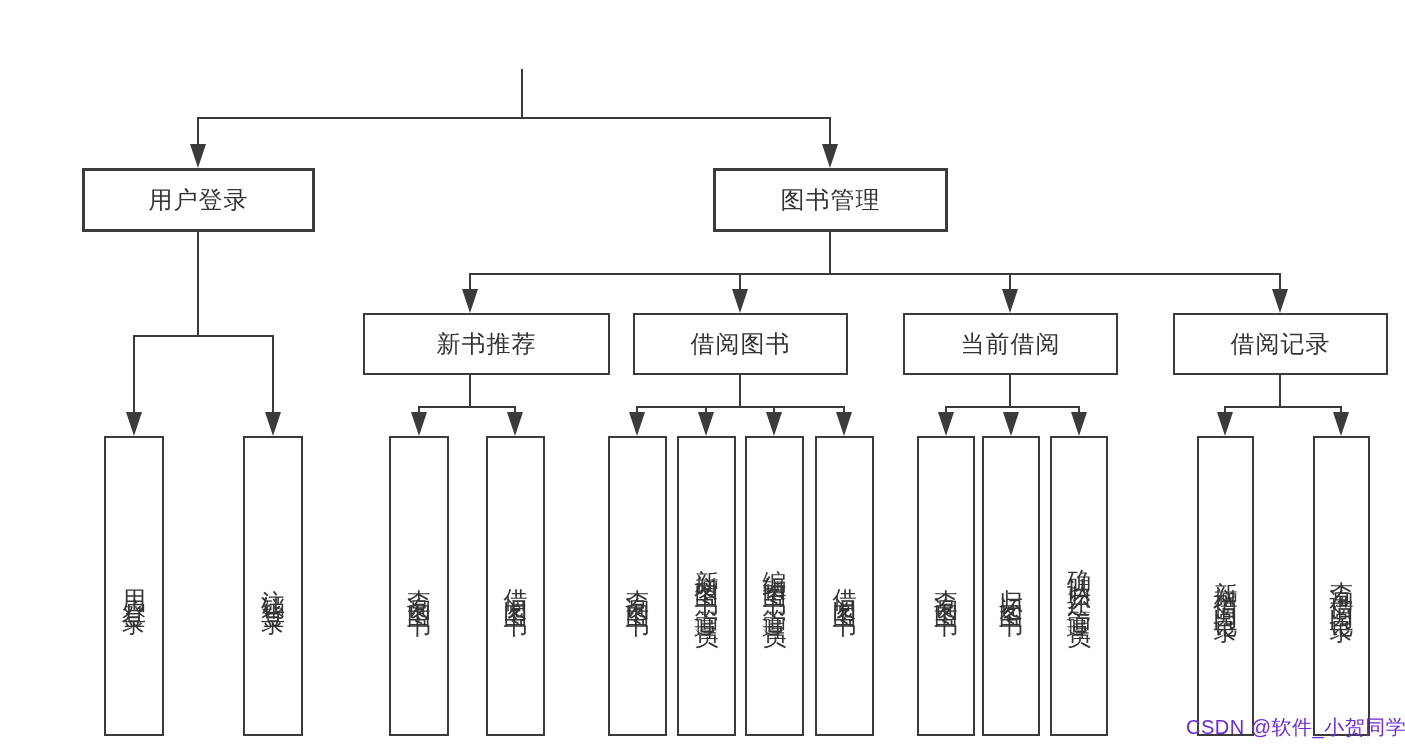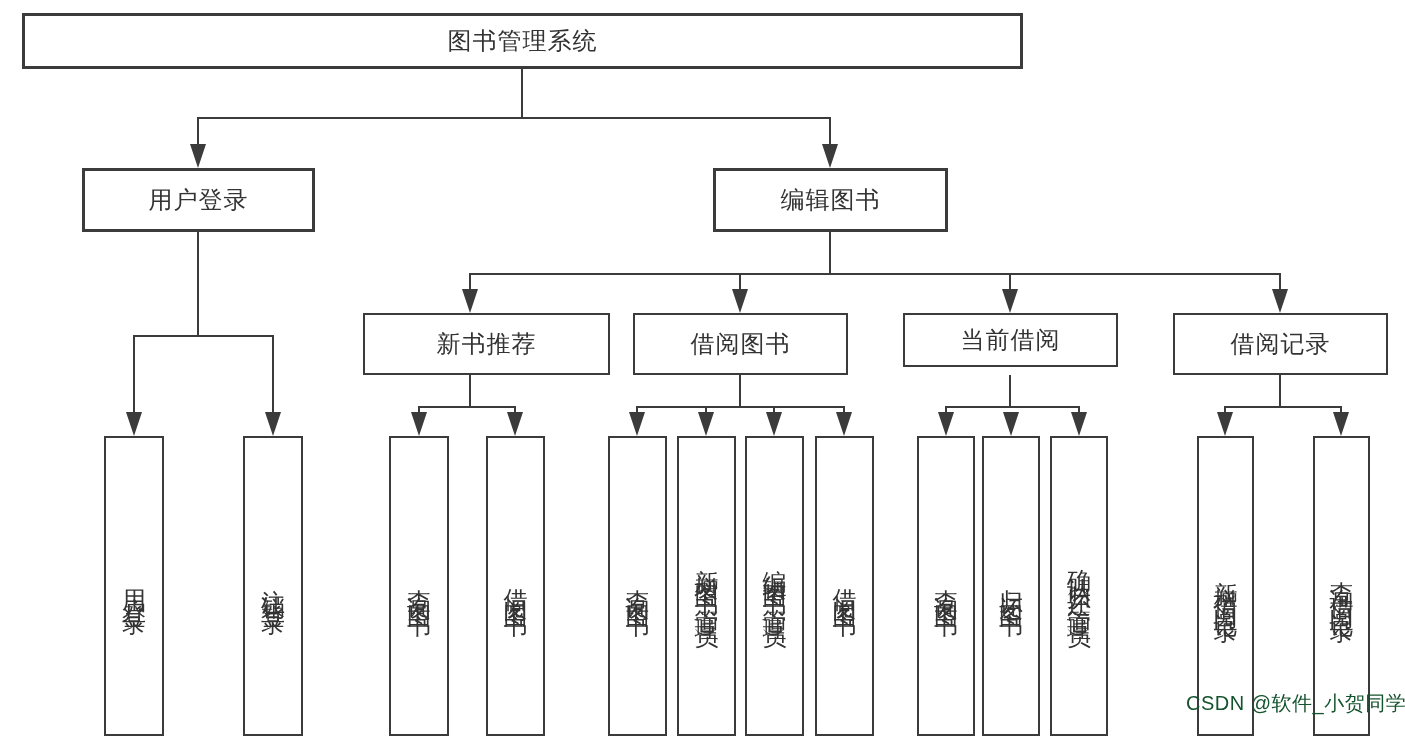--- a/index.html
+++ b/index.html
@@ -22,45 +22,42 @@
     letter-spacing:8px;line-height:1;white-space:nowrap;
   }
   .vl{position:absolute;width:2px;background:#3b3b3b;}
   .hl{position:absolute;height:2px;background:#3b3b3b;}
   .ar{
     position:absolute;width:0;height:0;
     border-left:8px solid transparent;border-right:8px solid transparent;
     border-top:24px solid #3b3b3b;
   }
   .wm{
-    position:absolute;left:1186px;top:690px;width:219px;font-size:20px;color:#14532d;
+    position:absolute;left:1186px;top:714px;width:219px;font-size:20px;color:#6d28d9;
     white-space:nowrap;z-index:6;letter-spacing:0.5px;
   }
 </style>
 </head>
 <body>
 
 <div id="canvas">
 
-  <div class="box" style="left:22px;top:13px;width:1001px;height:56px;">
-    <span class="lbl">图书管理系统</span>
-  </div>
 
   <div class="vl" style="left:521px;top:69px;height:49px;"></div>
   <div class="hl" style="left:197px;top:117px;width:634px;"></div>
   <div class="vl" style="left:197px;top:117px;height:29px;"></div>
   <div class="vl" style="left:829px;top:117px;height:29px;"></div>
   <div class="ar" style="left:190px;top:144px;"></div>
   <div class="ar" style="left:822px;top:144px;"></div>
 
   <div class="box" style="left:82px;top:168px;width:233px;height:64px;">
     <span class="lbl">用户登录</span>
   </div>
   <div class="box" style="left:713px;top:168px;width:235px;height:64px;">
-    <span class="lbl">编辑图书</span>
+    <span class="lbl">图书管理</span>
   </div>
 
   <div class="vl" style="left:197px;top:232px;height:105px;"></div>
   <div class="hl" style="left:133px;top:335px;width:141px;"></div>
   <div class="vl" style="left:133px;top:335px;height:78px;"></div>
   <div class="vl" style="left:272px;top:335px;height:78px;"></div>
   <div class="ar" style="left:126px;top:412px;"></div>
   <div class="ar" style="left:265px;top:412px;"></div>
 
   <div class="vl" style="left:829px;top:232px;height:43px;"></div>
@@ -73,21 +70,21 @@
   <div class="ar" style="left:732px;top:289px;"></div>
   <div class="ar" style="left:1002px;top:289px;"></div>
   <div class="ar" style="left:1272px;top:289px;"></div>
 
   <div class="box thin" style="left:363px;top:313px;width:247px;height:62px;">
     <span class="lbl">新书推荐</span>
   </div>
   <div class="box thin" style="left:633px;top:313px;width:215px;height:62px;">
     <span class="lbl">借阅图书</span>
   </div>
-  <div class="box thin" style="left:903px;top:313px;width:215px;height:54px;">
+  <div class="box thin" style="left:903px;top:313px;width:215px;height:62px;">
     <span class="lbl">当前借阅</span>
   </div>
   <div class="box thin" style="left:1173px;top:313px;width:215px;height:62px;">
     <span class="lbl">借阅记录</span>
   </div>
 
   <div class="vl" style="left:469px;top:375px;height:33px;"></div>
   <div class="hl" style="left:418px;top:406px;width:98px;"></div>
   <div class="vl" style="left:418px;top:406px;height:9px;"></div>
   <div class="vl" style="left:514px;top:406px;height:9px;"></div>

